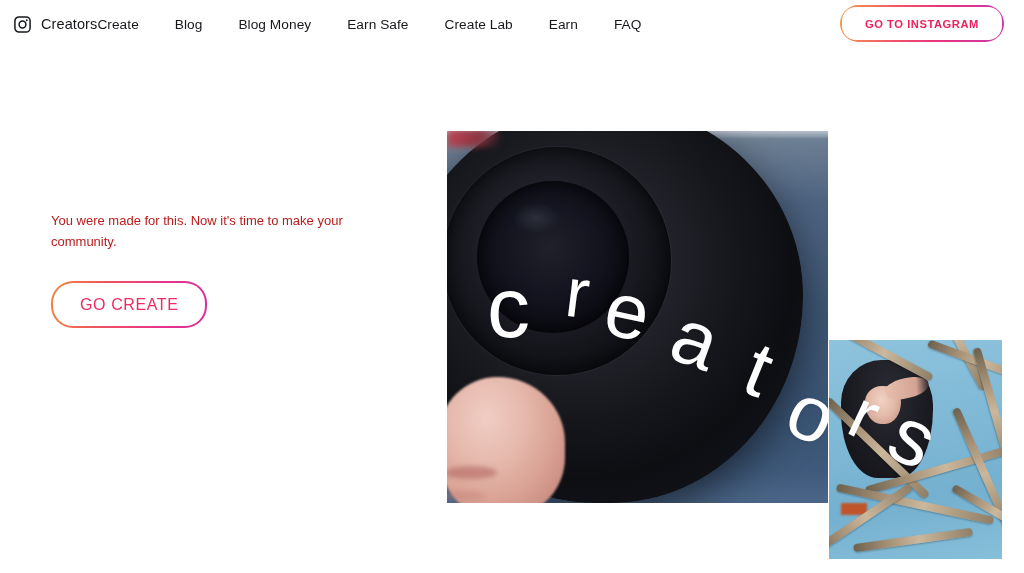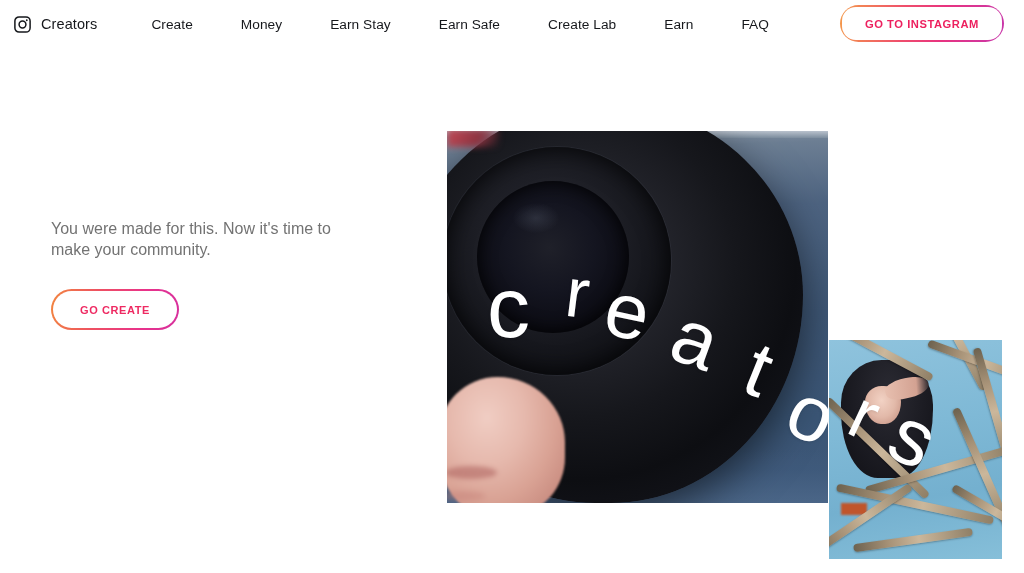--- a/index.html
+++ b/index.html
@@ -48,22 +48,21 @@
   .brand-label {
     font-size: 14.5px;
     color: #16181c;
     letter-spacing: 0.1px;
     white-space: nowrap;
   }
 
   .nav-links {
     display: flex;
     align-items: center;
-    margin-left: 54px;
-    gap: 12px;
+    gap: 0;
   }
   .nav-link {
     font-size: 13.7px;
     color: #16181c;
     white-space: nowrap;
     cursor: pointer;
     padding: 4px 0;
     margin-right: 36px;
     letter-spacing: 0.05px;
   }
@@ -109,46 +108,46 @@
   .hero-title {
     font-size: 45px;
     line-height: 51px;
     font-weight: normal;
     color: #0b0c0e;
     letter-spacing: -0.9px;
     white-space: pre-line;
   }
 
   .hero-sub {
-    margin-top: 21px;
-    font-size: 16px;
+    margin-top: 13px;
+    font-size: 13px;
     line-height: 20.5px;
-    color: #737373;
+    color: #b91c1c;
     width: 300px;
   }
 
   .hero-btn {
     margin-top: 29px;
     display: inline-block;
     padding: 2px;
     border-radius: 22px;
     background: linear-gradient(100deg, #f2863f 0%, #ee5062 36%, #e9338a 70%, #d62f9e 100%);
     cursor: pointer;
   }
   .hero-btn-inner {
     border-radius: 20px;
     background: #ffffff;
     padding: 13px 27px 12px 27px;
     display: flex;
     align-items: center;
     justify-content: center;
   }
   .hero-btn-label {
-    font-size: 11px;
-    font-weight: bold;
+    font-size: 16px;
+    font-weight: normal;
     letter-spacing: 0.6px;
     color: #ee2a62;
     white-space: nowrap;
   }
 
   
   .media {
     position: absolute;
     left: 0; top: 0;
     width: 1024px; height: 573px;
@@ -343,22 +342,22 @@
           <rect x="2.4" y="2.4" width="19.2" height="19.2" rx="5.2"></rect>
           <circle cx="12" cy="12" r="4.3"></circle>
           <circle cx="17.4" cy="6.6" r="1.15" fill="#16181c" stroke="none"></circle>
         </svg>
       </span>
       <span class="brand-label">Creators</span>
     </div>
 
     <div class="nav-links">
       <span class="nav-link">Create</span>
-      <span class="nav-link">Money</span>
-      <span class="nav-link">Earn Stay</span>
+      <span class="nav-link">Blog</span>
+      <span class="nav-link">Blog Money</span>
       <span class="nav-link">Earn Safe</span>
       <span class="nav-link">Create Lab</span>
       <span class="nav-link">Earn</span>
       <span class="nav-link">FAQ</span>
     </div>
 
     <div class="nav-cta">
       <div class="nav-cta-inner">
         <span class="nav-cta-label">GO TO INSTAGRAM</span>
       </div>

